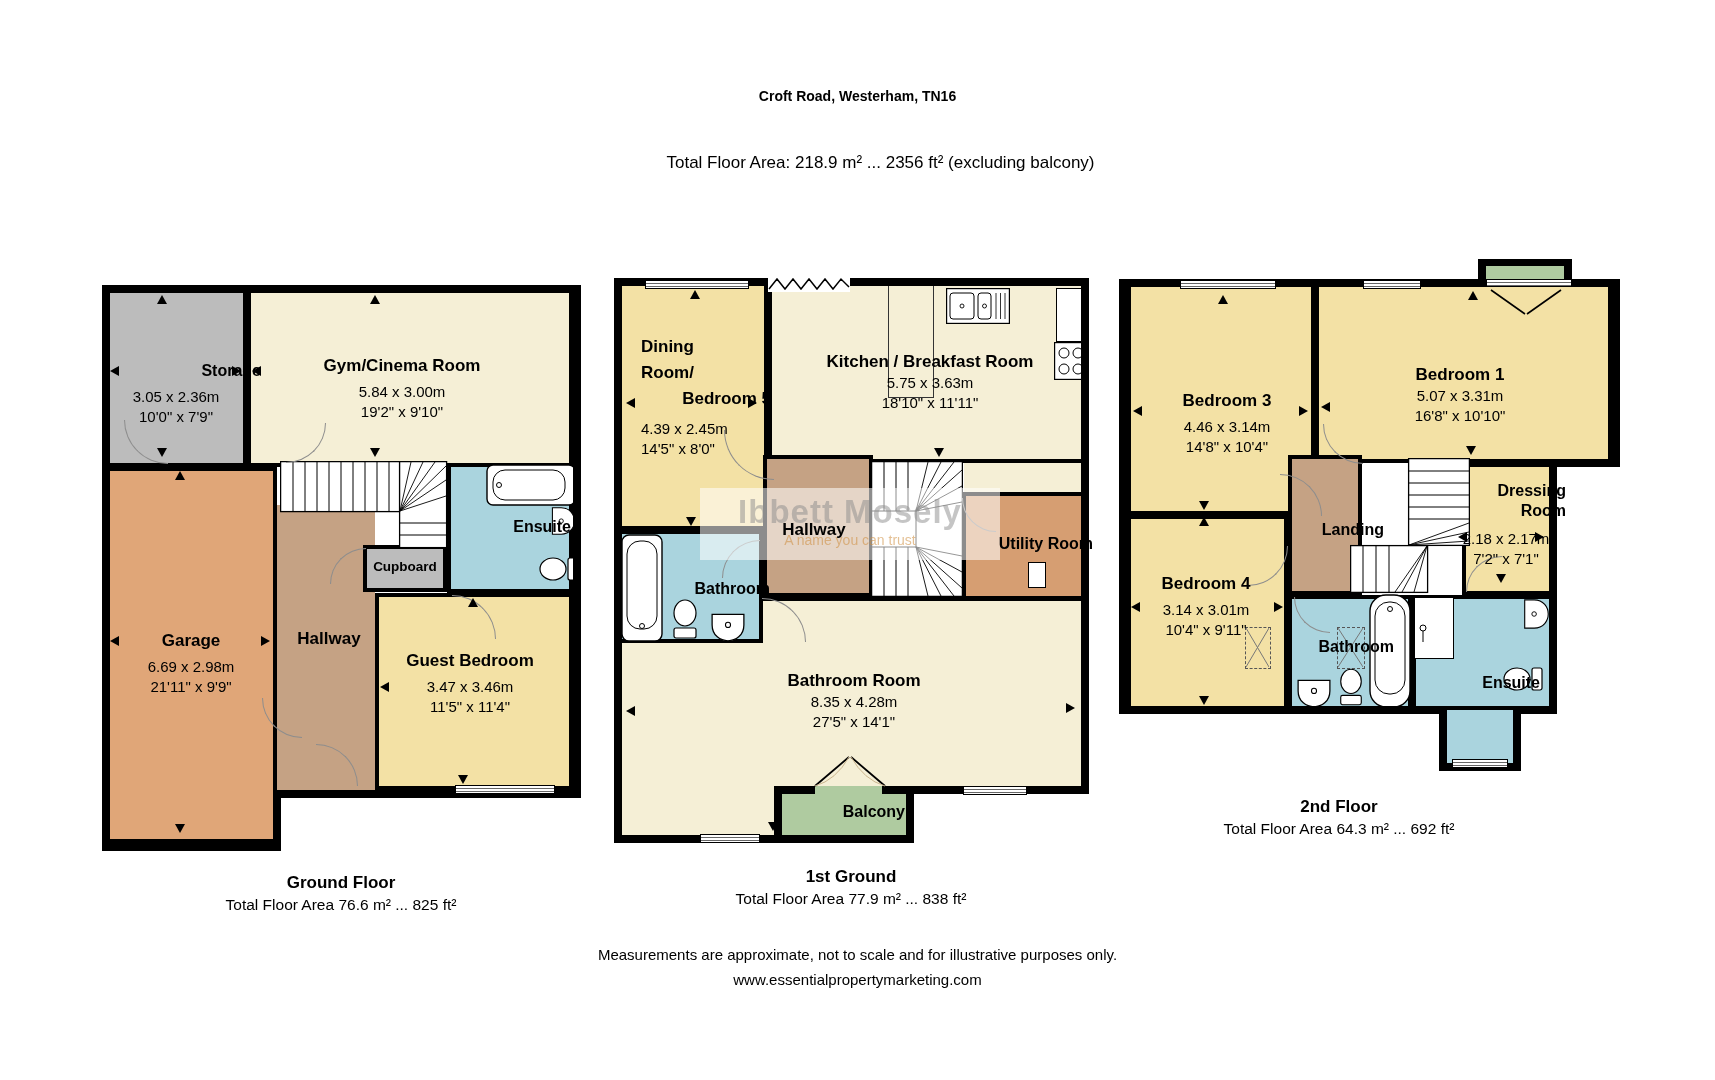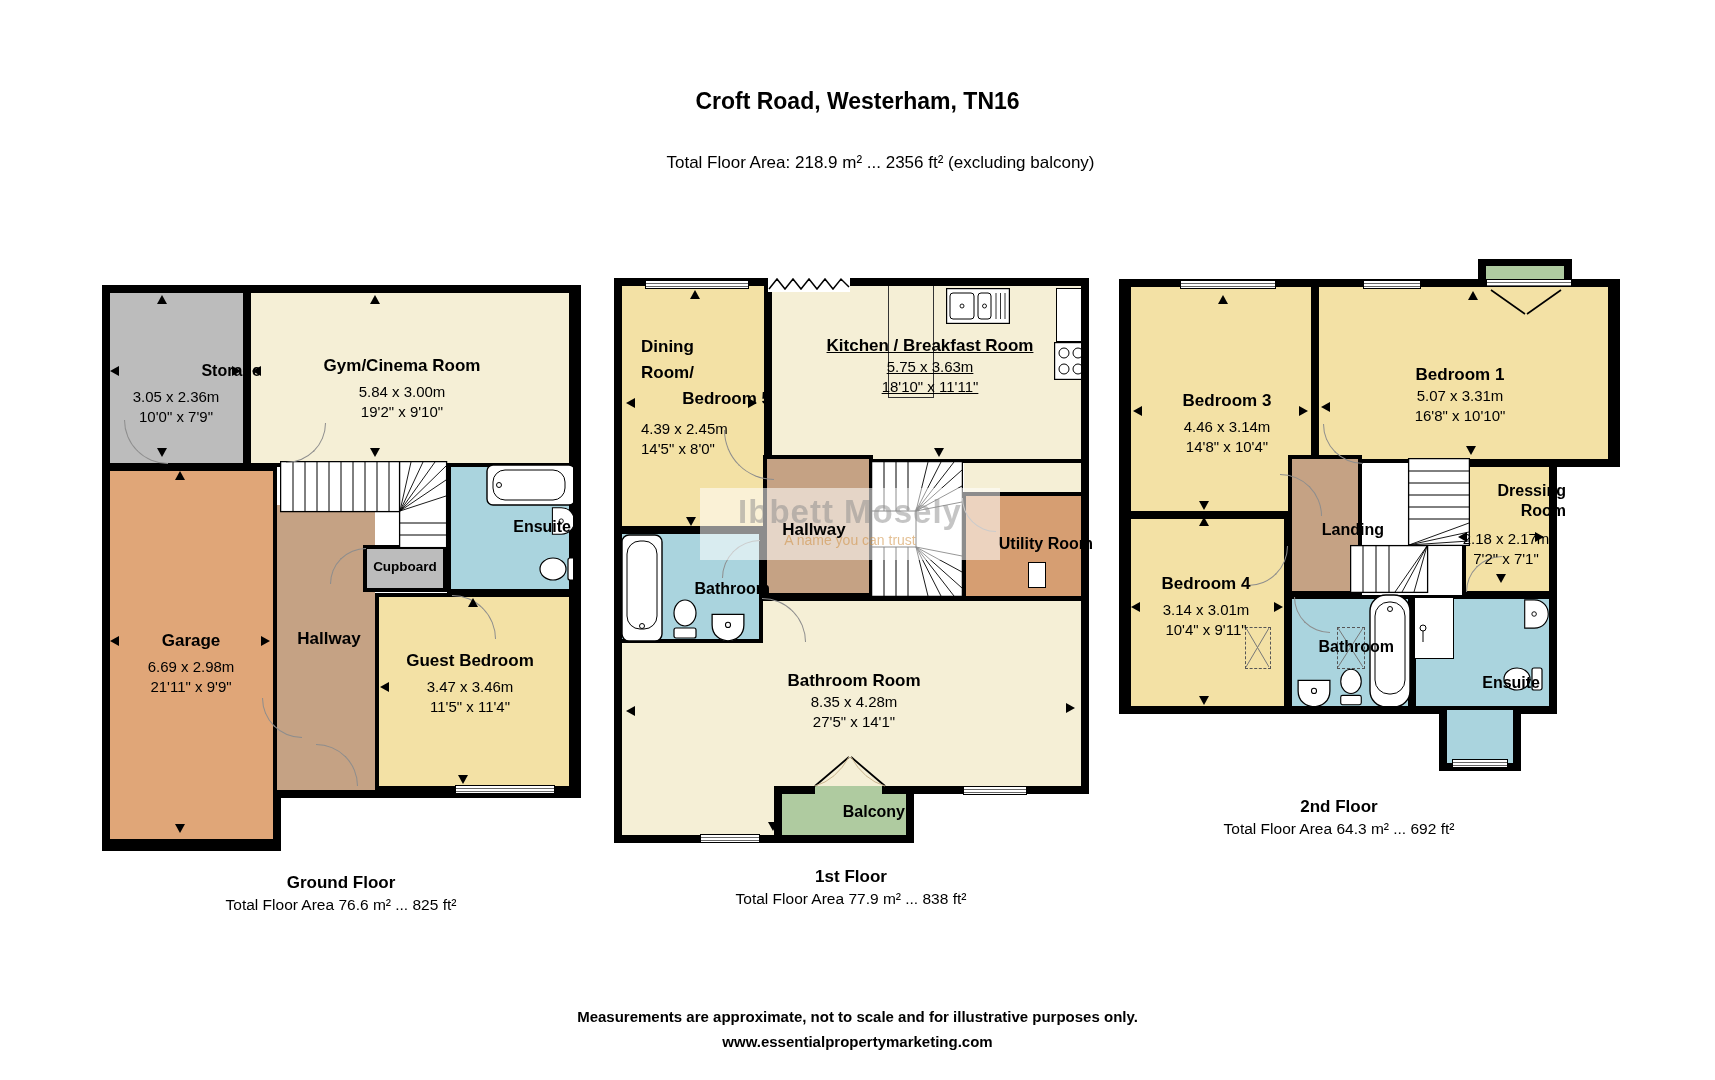--- a/index.html
+++ b/index.html
@@ -24,21 +24,21 @@
     background:linear-gradient(to bottom,#fff 0 2px,#666 2px 3px,#fff 3px 5px,#666 5px 6px,#fff 6px);}
   
   .lbl{position:absolute;z-index:40;text-align:center;}
   .lbl.left{text-align:left;}
   .nm{font-weight:bold;font-size:17px;line-height:22px;}
   .dm{font-size:15px;line-height:20px;}
   .nm + .dm{margin-top:5px;}
   .sm .nm{font-size:16px;text-align:right;}
   .xs .nm{font-size:13.5px;line-height:16px;}
   
-  .title{position:absolute;z-index:40;width:100%;text-align:center;font-weight:bold;font-size:23px;}
+  .title{position:absolute;z-index:40;width:100%;text-align:center;font-weight:bold;font-size:14px;}
   .subtitle{position:absolute;z-index:40;width:100%;text-align:center;font-size:17px;margin-left:23px;}
   .cap{position:absolute;z-index:40;width:400px;text-align:center;}
   .cap .c1{font-weight:bold;font-size:17px;line-height:22px;}
   .cap .c2{font-size:15.5px;line-height:22px;}
   .footer{position:absolute;z-index:40;width:100%;text-align:center;font-size:15px;line-height:25px;}
   
   .ar,.al,.au,.ad{position:absolute;width:0;height:0;z-index:15;}
   .au{border-left:5px solid transparent;border-right:5px solid transparent;border-bottom:9px solid #000;}
   .ad{border-left:5px solid transparent;border-right:5px solid transparent;border-top:9px solid #000;}
   .al{border-top:5px solid transparent;border-bottom:5px solid transparent;border-right:9px solid #000;}
@@ -263,21 +263,21 @@
       <div class="w2">A name you can trust</div>
     </div>
 
     <div class="lbl left" style="left:641px;top:334px;width:130px;">
       <div class="nm" style="line-height:26px;">Dining</div>
       <div class="nm" style="line-height:26px;">Room/</div>
       <div class="nm" style="line-height:26px;text-align:right;">Bedroom 5</div>
       <div class="dm" style="margin-top:7px;">4.39 x 2.45m</div>
       <div class="dm">14'5" x 8'0"</div>
     </div>
-    <div class="lbl" style="left:800px;top:335px;width:260px;text-decoration:underline;">
+    <div class="lbl" style="left:800px;top:351px;width:260px;">
       <div class="nm">Kitchen / Breakfast Room</div>
       <div class="dm" style="margin-top:0;">5.75 x 3.63m</div>
       <div class="dm">18'10" x 11'11"</div>
     </div>
     <div class="lbl" style="left:754px;top:519px;width:120px;">
       <div class="nm">Hallway</div>
     </div>
     <div class="lbl sm" style="left:953px;top:533px;width:140px;">
       <div class="nm">Utility Room</div>
     </div>
@@ -286,21 +286,21 @@
     </div>
     <div class="lbl" style="left:734px;top:670px;width:240px;">
       <div class="nm">Bathroom Room</div>
       <div class="dm" style="margin-top:0;">8.35 x 4.28m</div>
       <div class="dm">27'5" x 14'1"</div>
     </div>
     <div class="lbl sm" style="left:785px;top:801px;width:120px;">
       <div class="nm">Balcony</div>
     </div>
     <div class="cap" style="left:651px;top:866px;">
-      <div class="c1">1st Floor</div>
+      <div class="c1">1st Ground</div>
       <div class="c2">Total Floor Area 77.9 m² ... 838 ft²</div>
     </div>
   </div>
 
   <div>
     <div class="room yellow" style="left:1127px;top:283px;width:188px;height:232px;"></div>
     <div class="room yellow" style="left:1315px;top:283px;width:297px;height:180px;"></div>
     <div class="room yellow" style="left:1127px;top:515px;width:161px;height:195px;"></div>
     <div class="room hallc" style="left:1288px;top:455px;width:74px;height:140px;"></div>
     <div class="room yellow" style="left:1462px;top:463px;width:91px;height:132px;"></div>
@@ -429,18 +429,18 @@
     </div>
     <div class="lbl sm" style="left:1420px;top:672px;width:120px;">
       <div class="nm">Ensuite</div>
     </div>
     <div class="cap" style="left:1139px;top:796px;">
       <div class="c1">2nd Floor</div>
       <div class="c2">Total Floor Area 64.3 m² ... 692 ft²</div>
     </div>
   </div>
 
-  <div class="footer" style="top:1004px;font-weight:bold;">
+  <div class="footer" style="top:942px;">
     <div>Measurements are approximate, not to scale and for illustrative purposes only.</div>
     <div>www.essentialpropertymarketing.com</div>
   </div>
 
 </div>
 
 </body></html>

